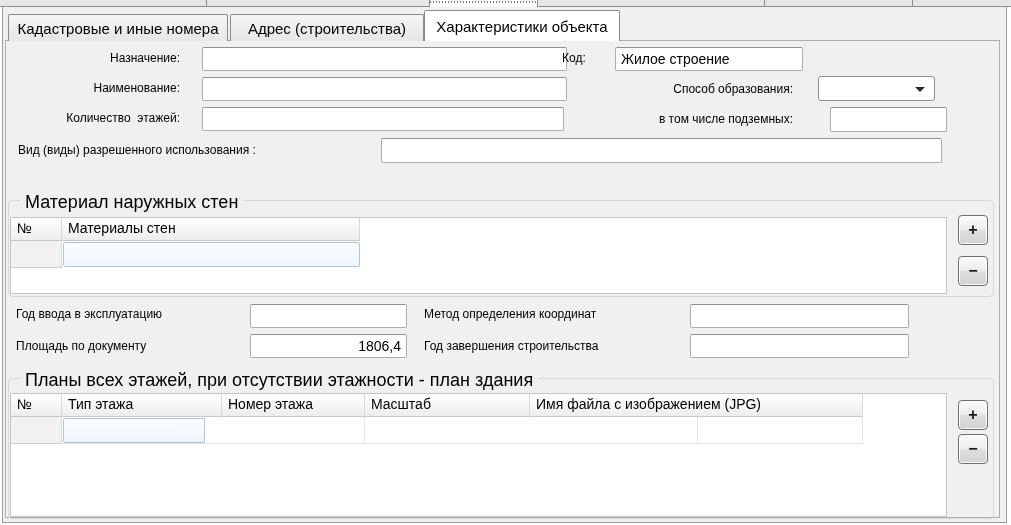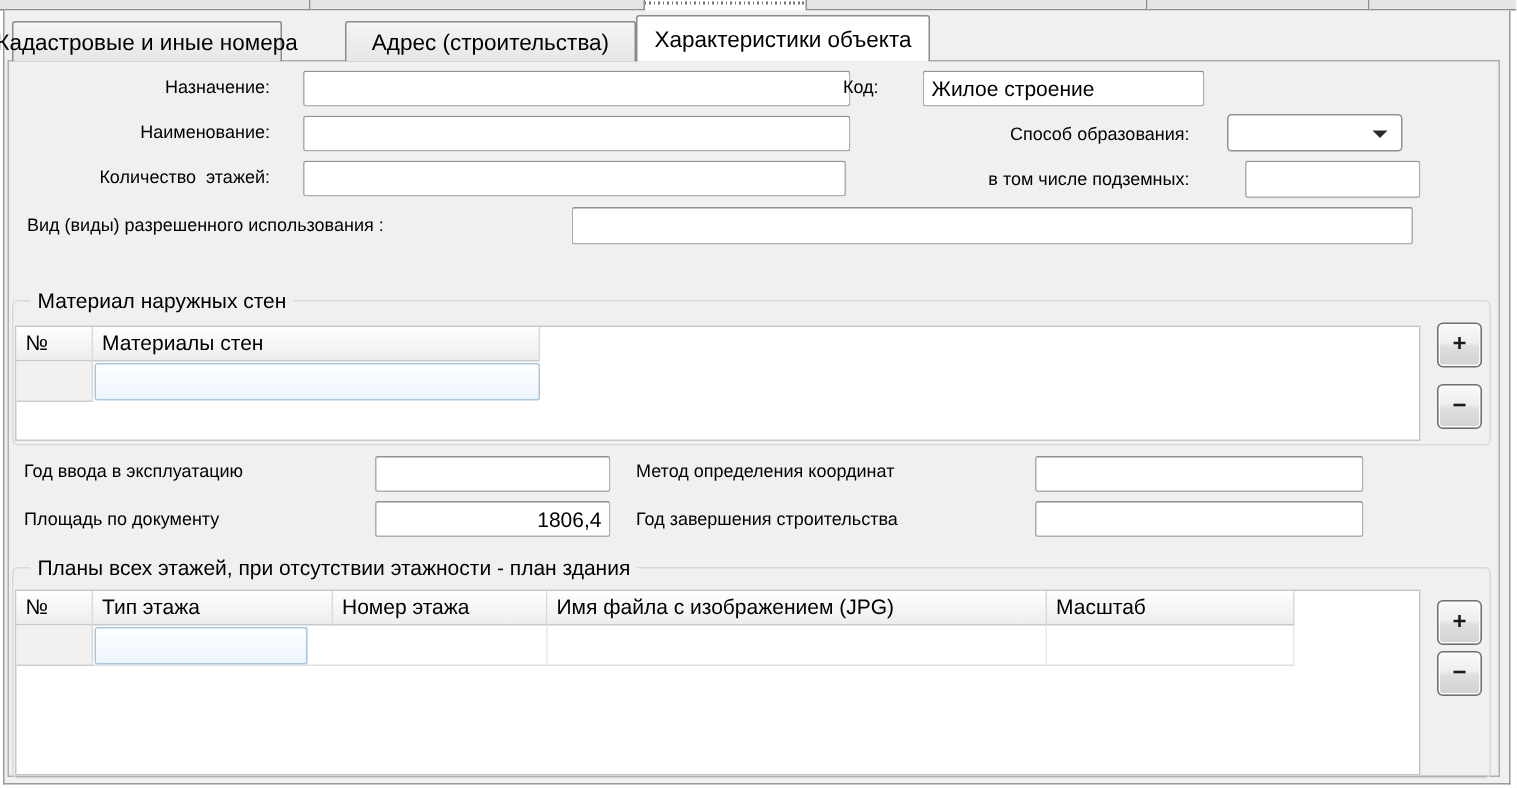--- a/index.html
+++ b/index.html
@@ -49,21 +49,21 @@
   .combo .arr {
     position:absolute; right:9px; top:50%; margin-top:-2px; width:0; height:0;
     border-left:5px solid transparent; border-right:5px solid transparent;
     border-top:5px solid #2b2b2b;
   }
   
   .groupbox {
     position:absolute; border:1px solid #d5d9dd; border-radius:4px;
   }
   .legend {
-    position:absolute; background:#f0f0f0; padding:0 5px; font-size:14px;
+    position:absolute; background:#f0f0f0; padding:0 5px; font-size:18px;
     white-space:nowrap; z-index:2;
   }
   
   .grid {
     position:absolute; background:#fff; border:1px solid #c6c6c6;
   }
   .ghead { position:absolute; left:0; top:0; display:flex; height:23px; }
   .hcell {
     height:23px; background:linear-gradient(#ffffff,#ededed);
     border-right:1px solid #d9d9d9; border-bottom:1px solid #c9c9c9;
@@ -101,21 +101,21 @@
     <div class="pseg" style="left:207px;width:223px"></div>
     <div class="pseg active" style="left:430px;width:108px"></div>
     <div class="pseg" style="left:538px;width:227px"></div>
     <div class="pseg" style="left:765px;width:148px"></div>
     <div class="pseg" style="left:913px;width:98px;border-right:none"></div>
   </div>
 
   <div class="winframe"></div>
   <div class="childpage"></div>
 
-  <div class="tab" style="left:8px;top:14px;width:180px;height:27px">
+  <div class="tab" style="left:8px;top:14px;width:220px;height:27px">
     <span>Кадастровые и иные номера</span>
   </div>
   <div class="tab" style="left:230px;top:14px;width:194px;height:27px">
     <span>Адрес (строительства)</span>
   </div>
   <div class="tab active" style="left:424px;top:10px;width:196px;height:31px">
     <span>Характеристики объекта</span>
   </div>
 
   <div class="lbl r" style="left:20px;width:160px;top:51px">Назначение:</div>
@@ -172,22 +172,22 @@
   <input class="txt" style="left: 678px; top: 334px; width: 219px; height: 24px;">
 
   <div class="groupbox" style="left:8px;top:378px;width:986px;height:141px"></div>
   <div class="legend" style="left:20px;top:370px">Планы всех этажей, при отсутствии этажности - план здания</div>
 
   <div class="grid" style="left:10px;top:393px;width:937px;height:124px">
     <div class="ghead">
       <div class="hcell" style="width:51px">№</div>
       <div class="hcell" style="width:160px">Тип этажа</div>
       <div class="hcell" style="width:143px">Номер этажа</div>
+      <div class="hcell" style="width:165px">Масштаб</div>
       <div class="hcell" style="width:333px">Имя файла с изображением (JPG)</div>
-      <div class="hcell" style="width:165px">Масштаб</div>
     </div>
     <div class="grow">
       <div class="rowheader" style="width:51px"></div>
       <div class="cell" style="width:143px"></div>
       <div class="cell" style="width:160px"></div>
       <div class="cell" style="width:333px"></div>
       <div class="cell" style="width:165px"></div>
     </div>
     <div class="editor" style="left:52px;top:24px;width:142px;height:25px"></div>
   </div>

